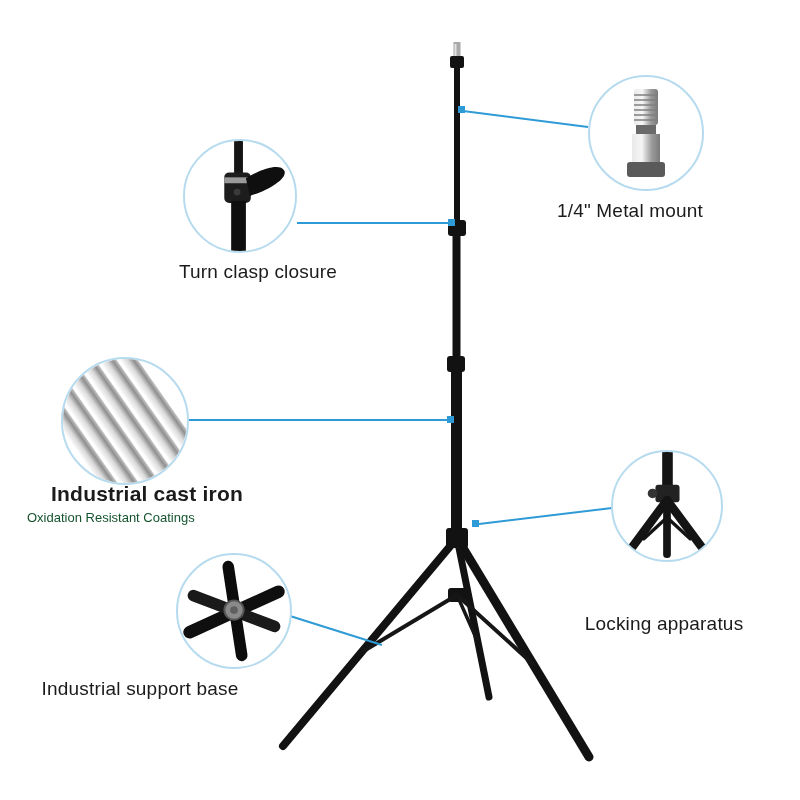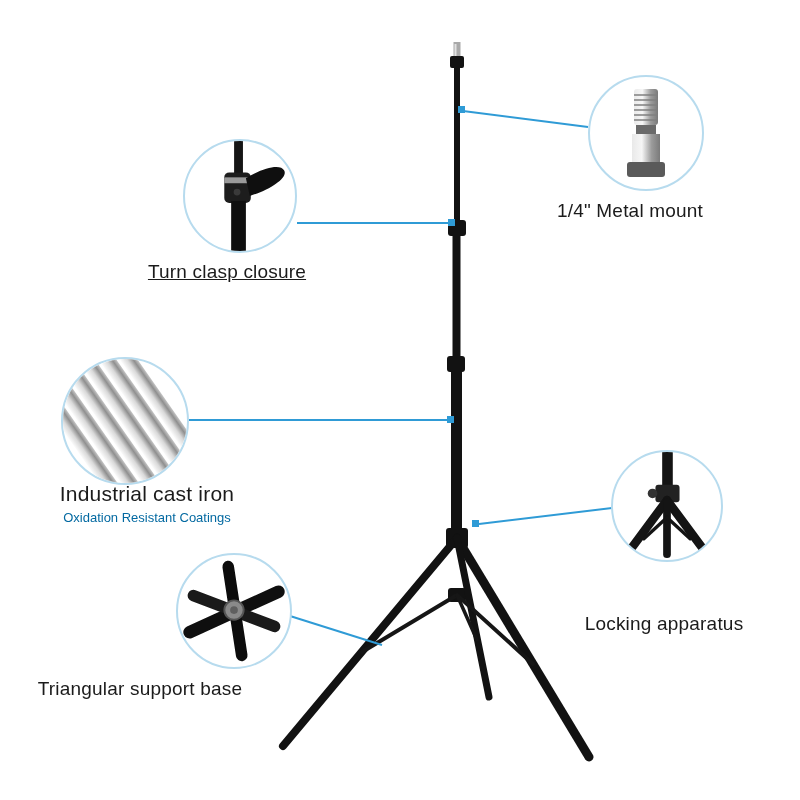--- a/index.html
+++ b/index.html
@@ -19,37 +19,37 @@
   .label {
     position:absolute;
     text-align:center;
     color:#1b1b1b;
     font-size:19px;
     letter-spacing:0.2px;
     white-space:nowrap;
   }
   .sublabel {
     position:absolute;
-    text-align:center;
-    color:#0369a1;
+    text-align:left;
+    color:#14532d;
     font-size:13px;
     white-space:nowrap;
   }
 
   
   .circle-metal   { left:588px; top:75px;  width:116px; height:116px; }
   .circle-clasp   { left:183px; top:139px; width:114px; height:114px; }
   .circle-iron    { left:61px;  top:357px; width:128px; height:128px; }
   .circle-lock    { left:611px; top:450px; width:112px; height:112px; }
   .circle-base    { left:176px; top:553px; width:116px; height:116px; }
 
   
   .label-metal { left:520px; top:200px; width:220px; }
-  .label-clasp { left:117px; top:261px; width:220px;text-decoration:underline; }
-  .label-iron  { left:27px;  top:482px; width:240px; font-size:21px; }
+  .label-clasp { left:148px; top:261px; width:220px; }
+  .label-iron  { left:27px;  top:482px; width:240px; font-size:21px;font-weight:bold; }
   .sublabel-iron { left:27px; top:510px; width:240px; }
   .label-lock  { left:554px; top:574px; width:220px;margin-top:39px; }
   .label-base  { left:10px;  top:678px; width:260px; }
 
   .circle svg { display:block; width:100%; height:100%; }
 </style>
 </head>
 <body>
 
 <div class="canvas">
@@ -184,16 +184,16 @@
       <svg viewBox="0 0 116 116">
         <g stroke-linecap="round" fill="none">
           <path d="M12,80 L104,38" stroke="#0f0f0f" stroke-width="13"></path>
           <path d="M16,42 L100,74" stroke="#1a1a1a" stroke-width="12"></path>
           <path d="M52,12 L66,104" stroke="#0c0c0c" stroke-width="12"></path>
         </g>
         <circle cx="58" cy="57" r="10" fill="#8a8a8a" stroke="#555555" stroke-width="2"></circle>
         <circle cx="58" cy="57" r="4" fill="#5f5f5f"></circle>
       </svg>
     </div>
-    <div class="label label-base">Triangular support base</div>
+    <div class="label label-base">Industrial support base</div>
   </div>
 
 </div>
 
 </body></html>

